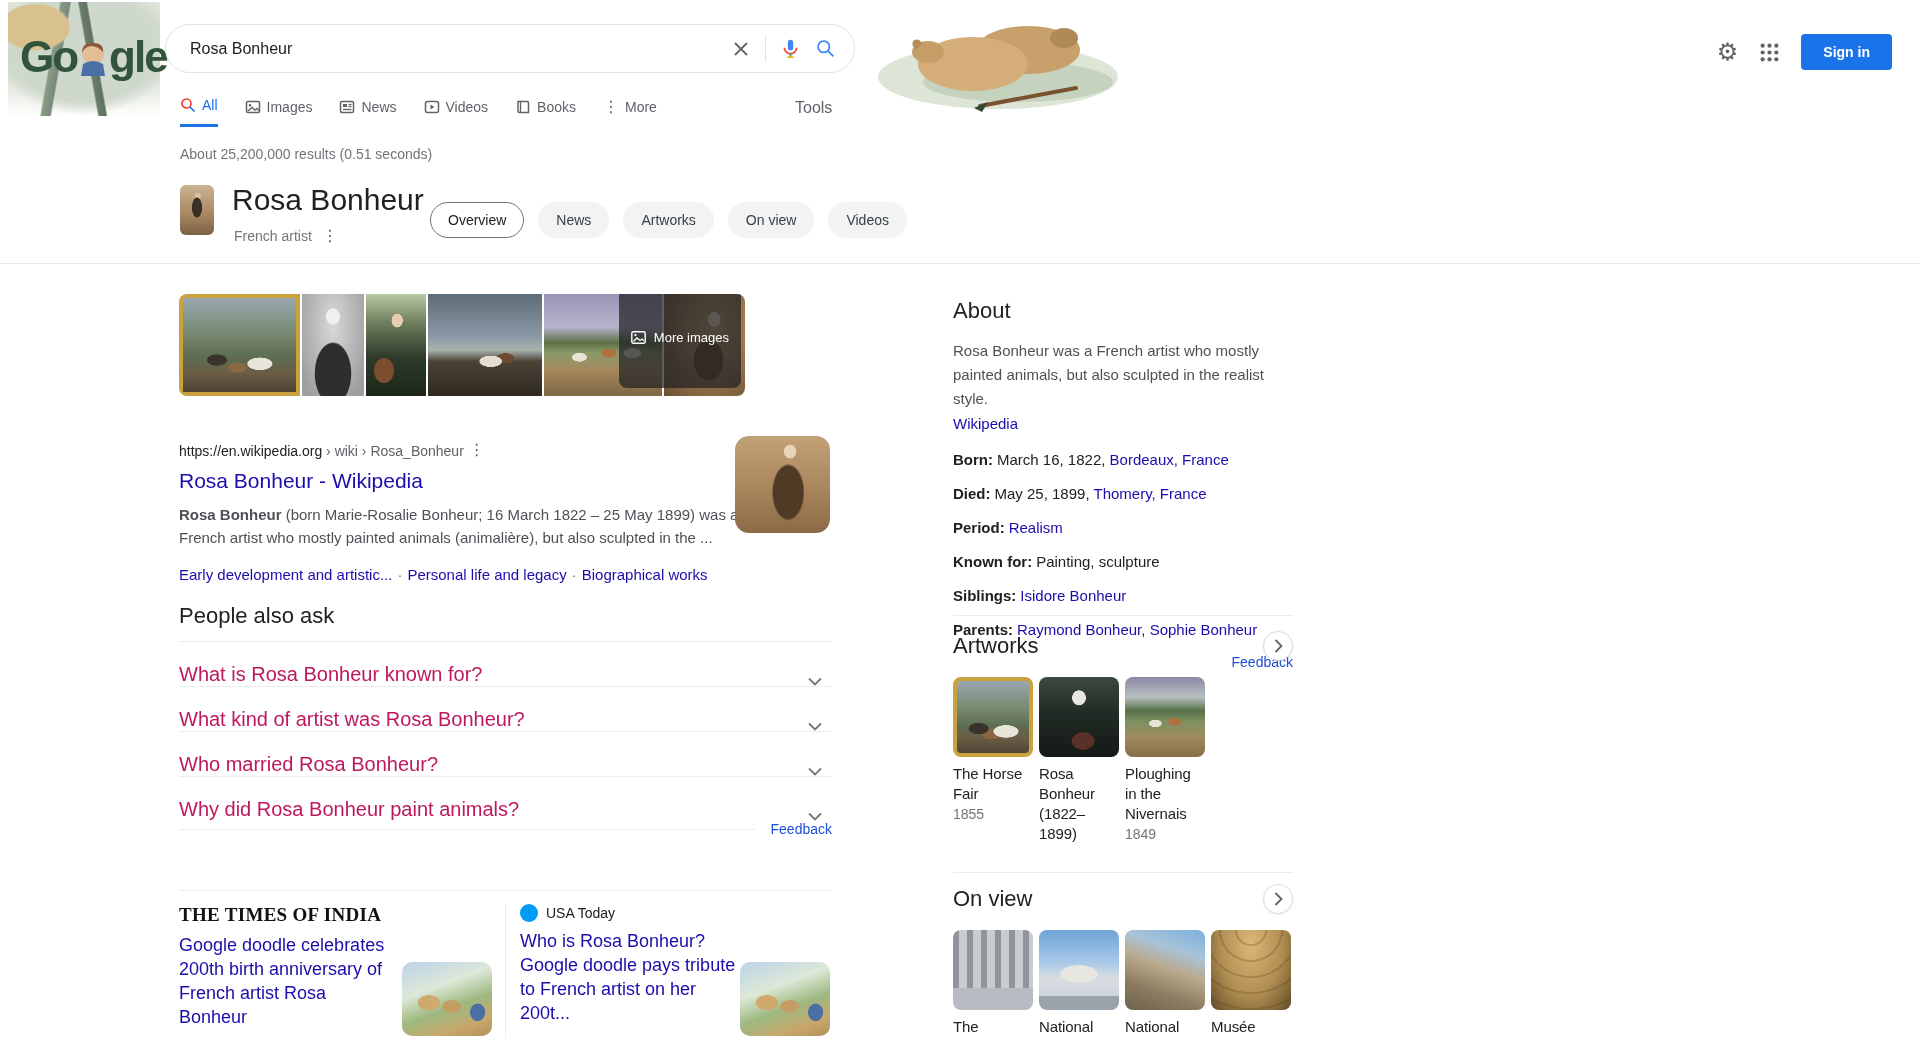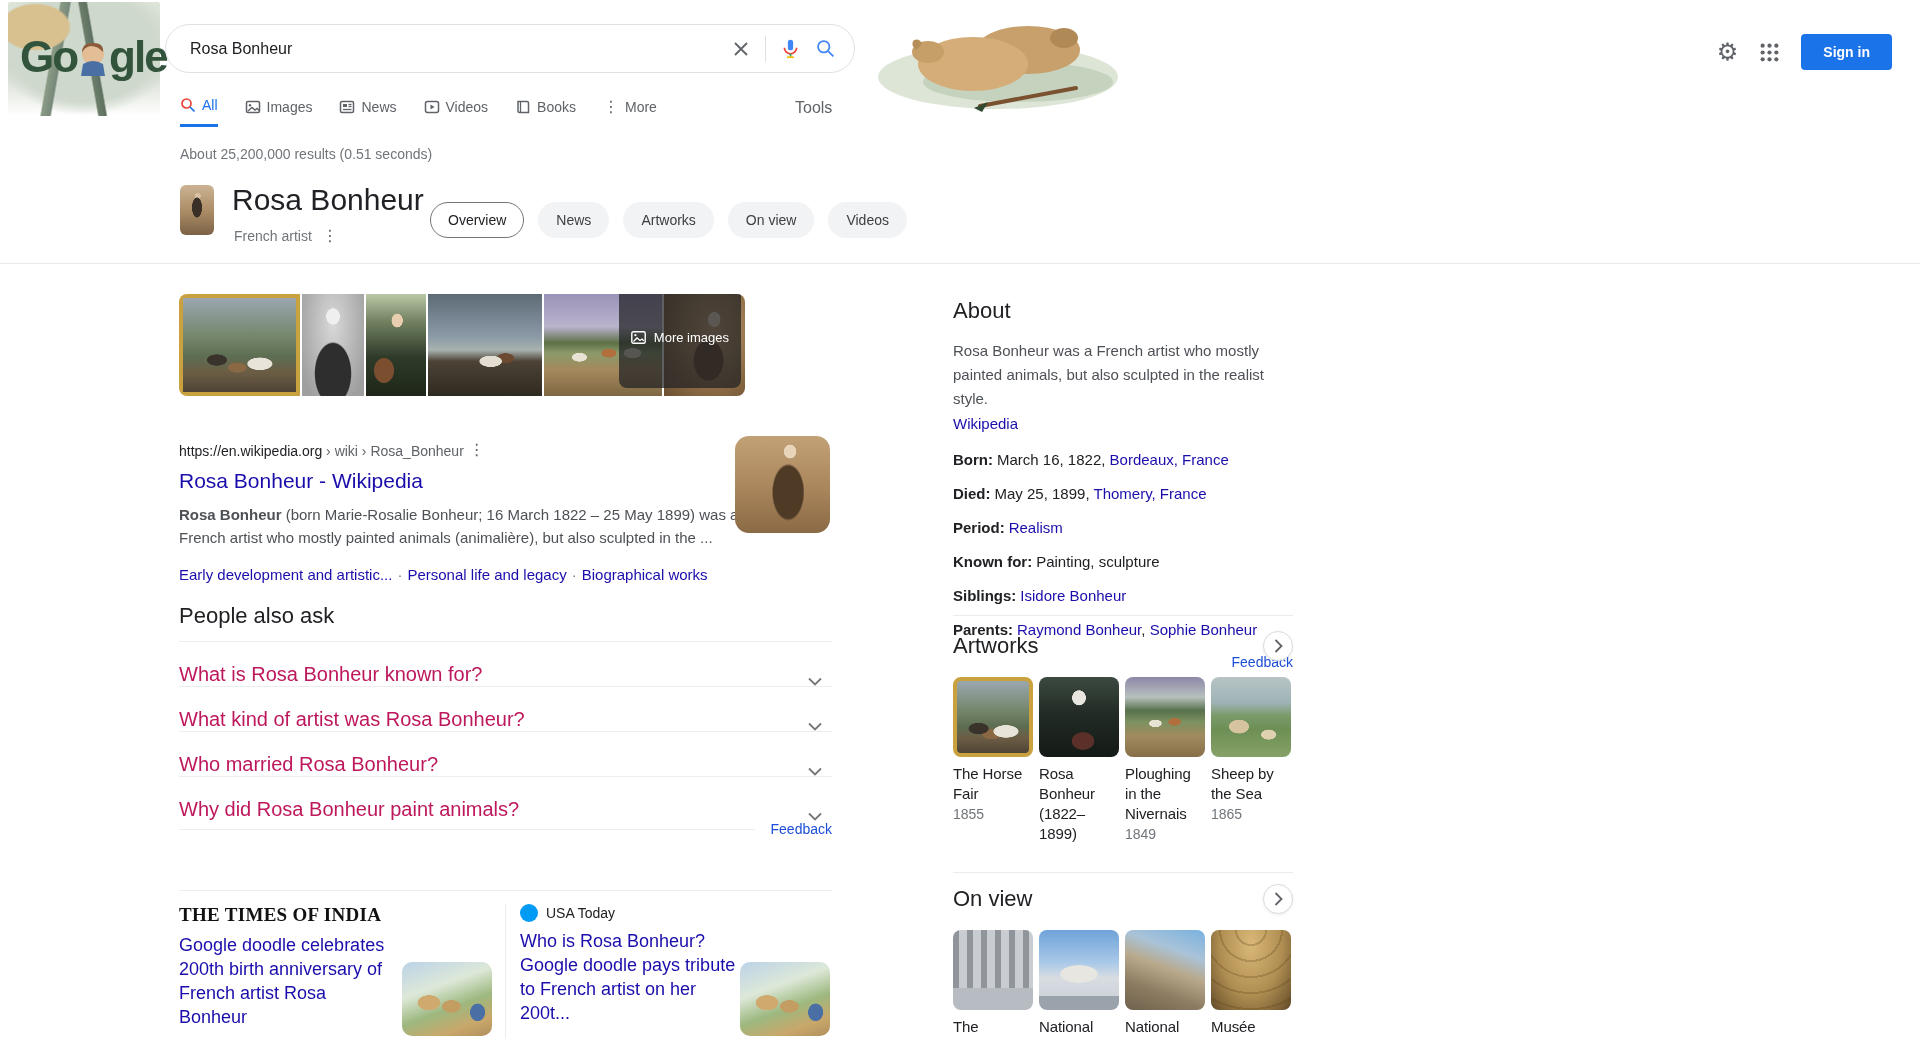--- a/index.html
+++ b/index.html
@@ -437,25 +437,20 @@
     <div class="kp-item">
       <div class="kp-thumb art-self-portrait"></div>
       <div class="kp-item-title">Rosa Bonheur (1822–1899)</div>
       <div class="kp-item-year"></div>
     </div>
     <div class="kp-item">
       <div class="kp-thumb art-nivernais"></div>
       <div class="kp-item-title">Ploughing in the Nivernais</div>
       <div class="kp-item-year">1849</div>
     </div>
-    <div class="kp-item">
-      <div class="kp-thumb art-sheep-sea"></div>
-      <div class="kp-item-title">Sheep by the Sea</div>
-      <div class="kp-item-year">1865</div>
-    </div>
   </div>
 </div>
 <div class="abs kp-div" style="left:953px; top:872px;"></div>
 
 <div class="abs kp" style="top:884px;">
   <div class="kp-section-head">
     <div class="section-h">On view</div>
     <div class="chev-circle">
       <svg width="9" height="14" viewBox="0 0 9 14">
           <path d="M1.5 1 L7.5 7 L1.5 13" fill="none" stroke="#5f6368" stroke-width="1.8"></path>

